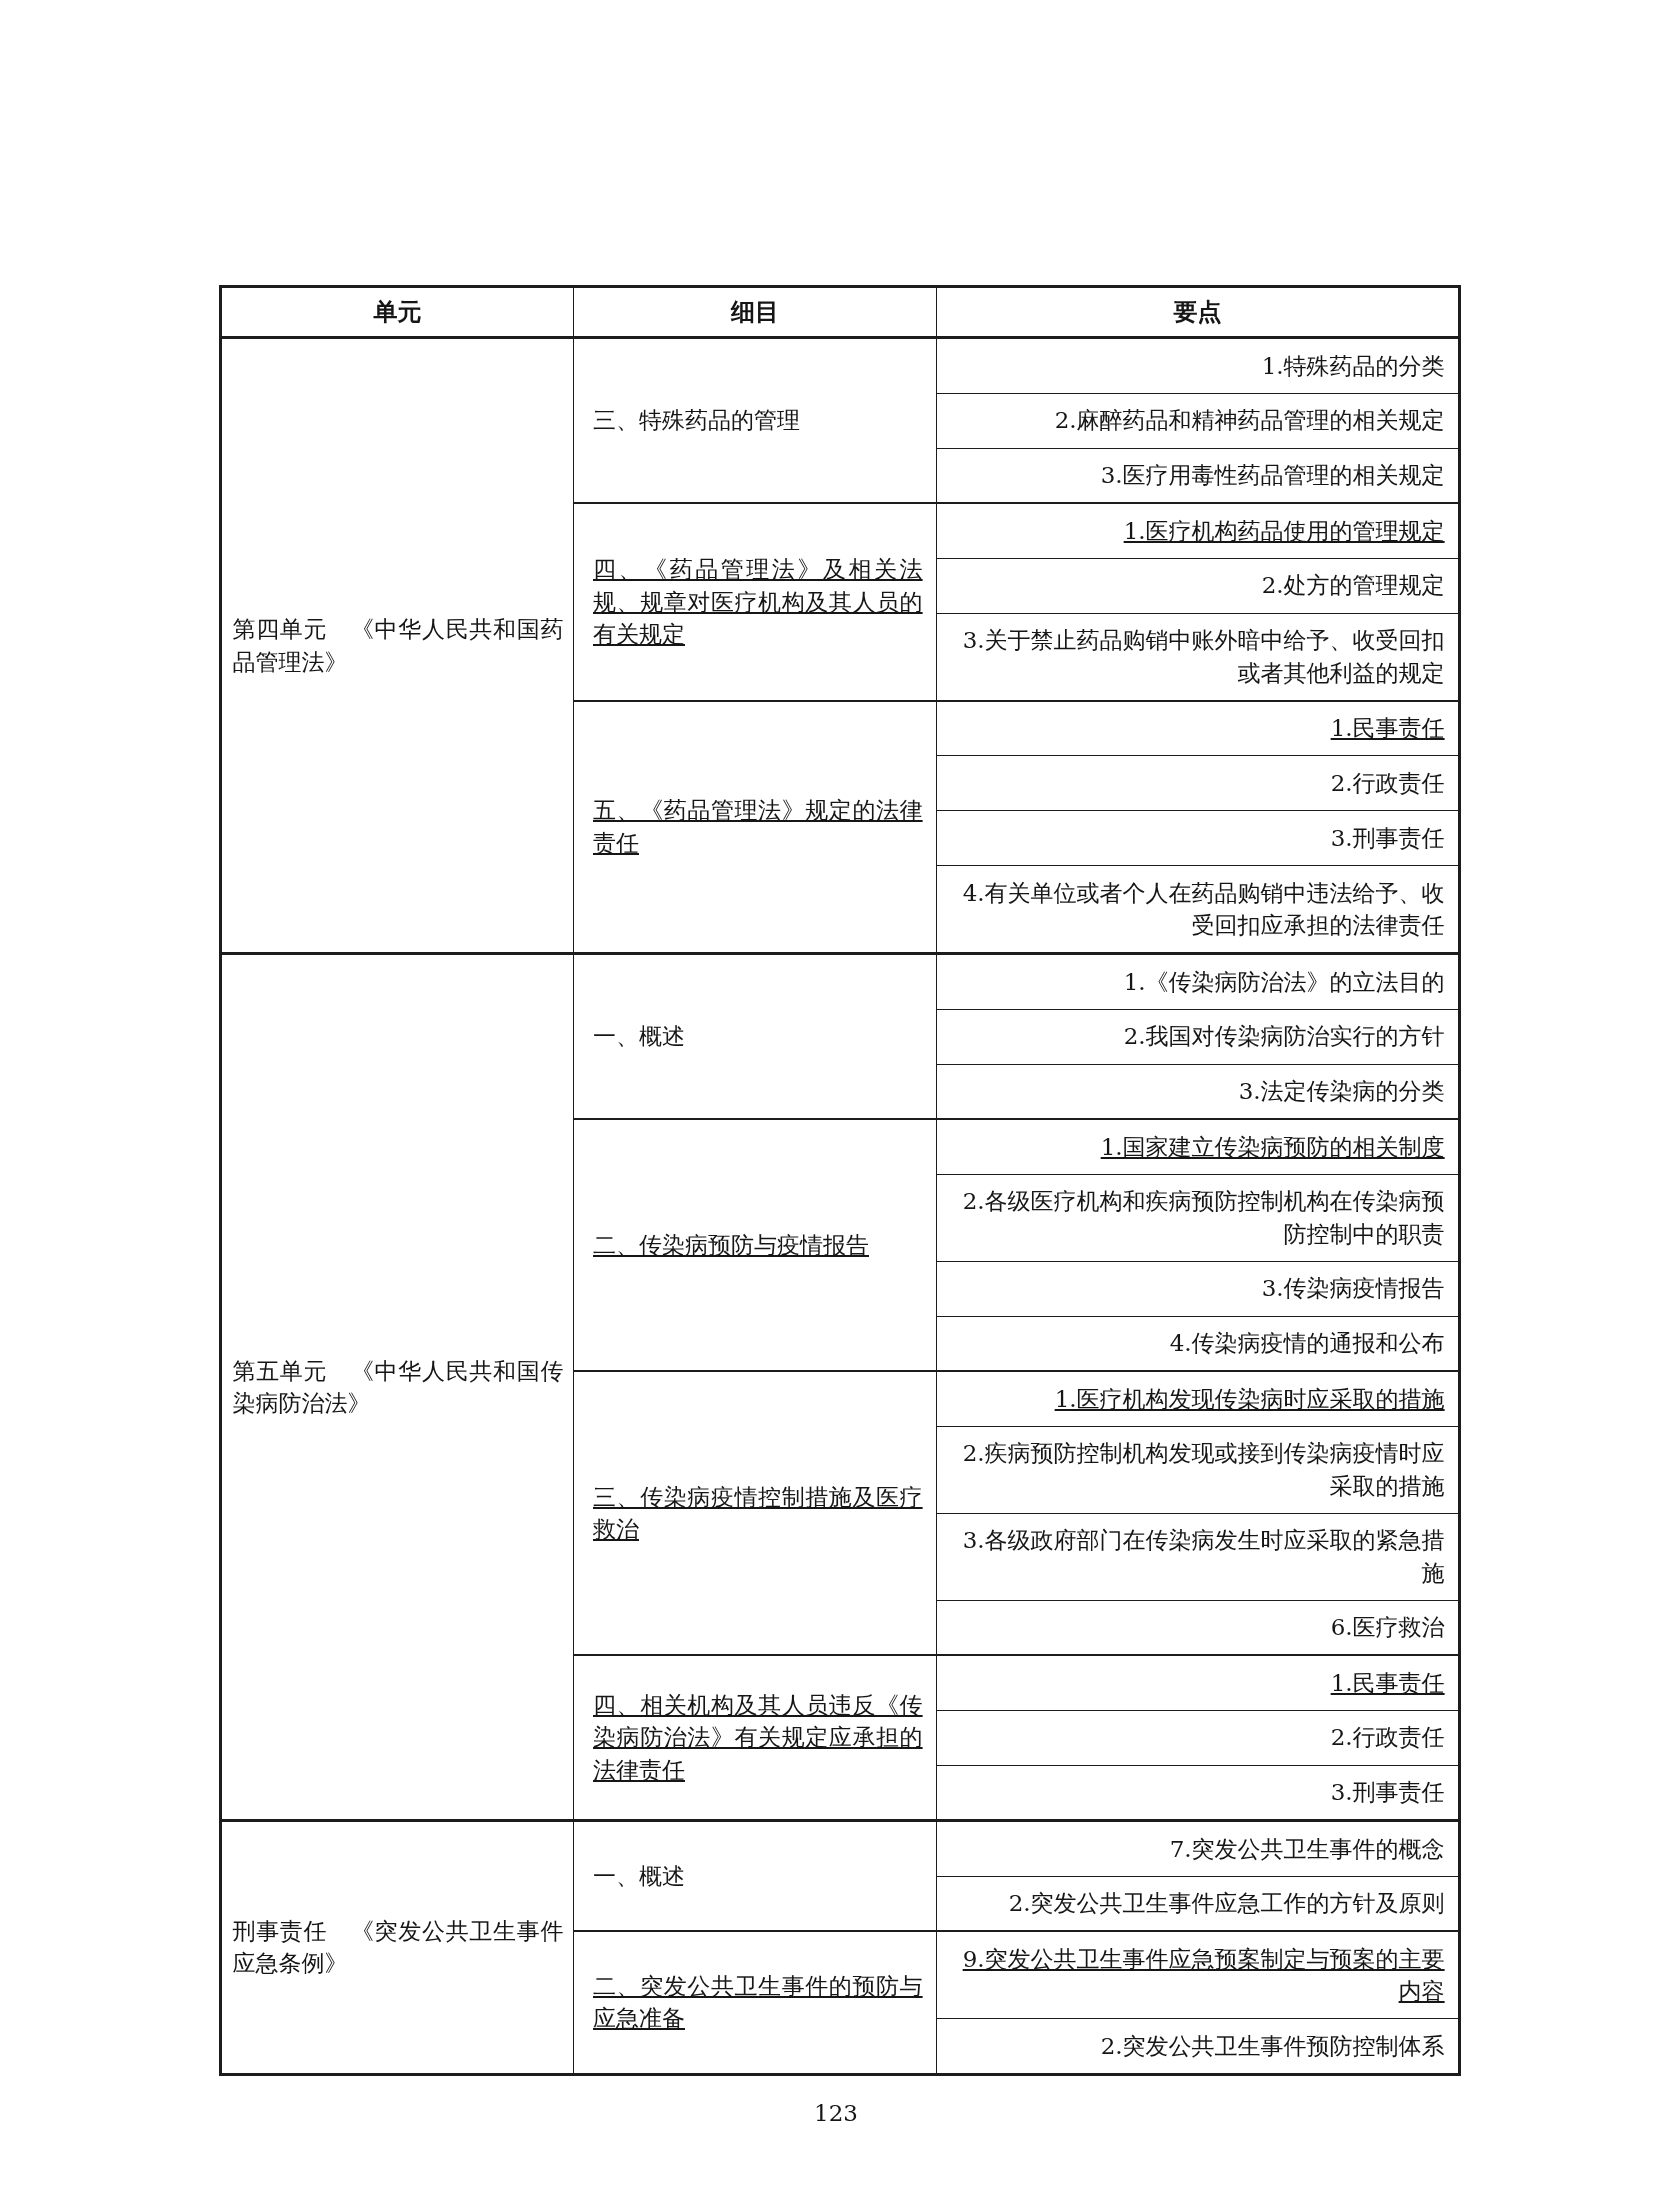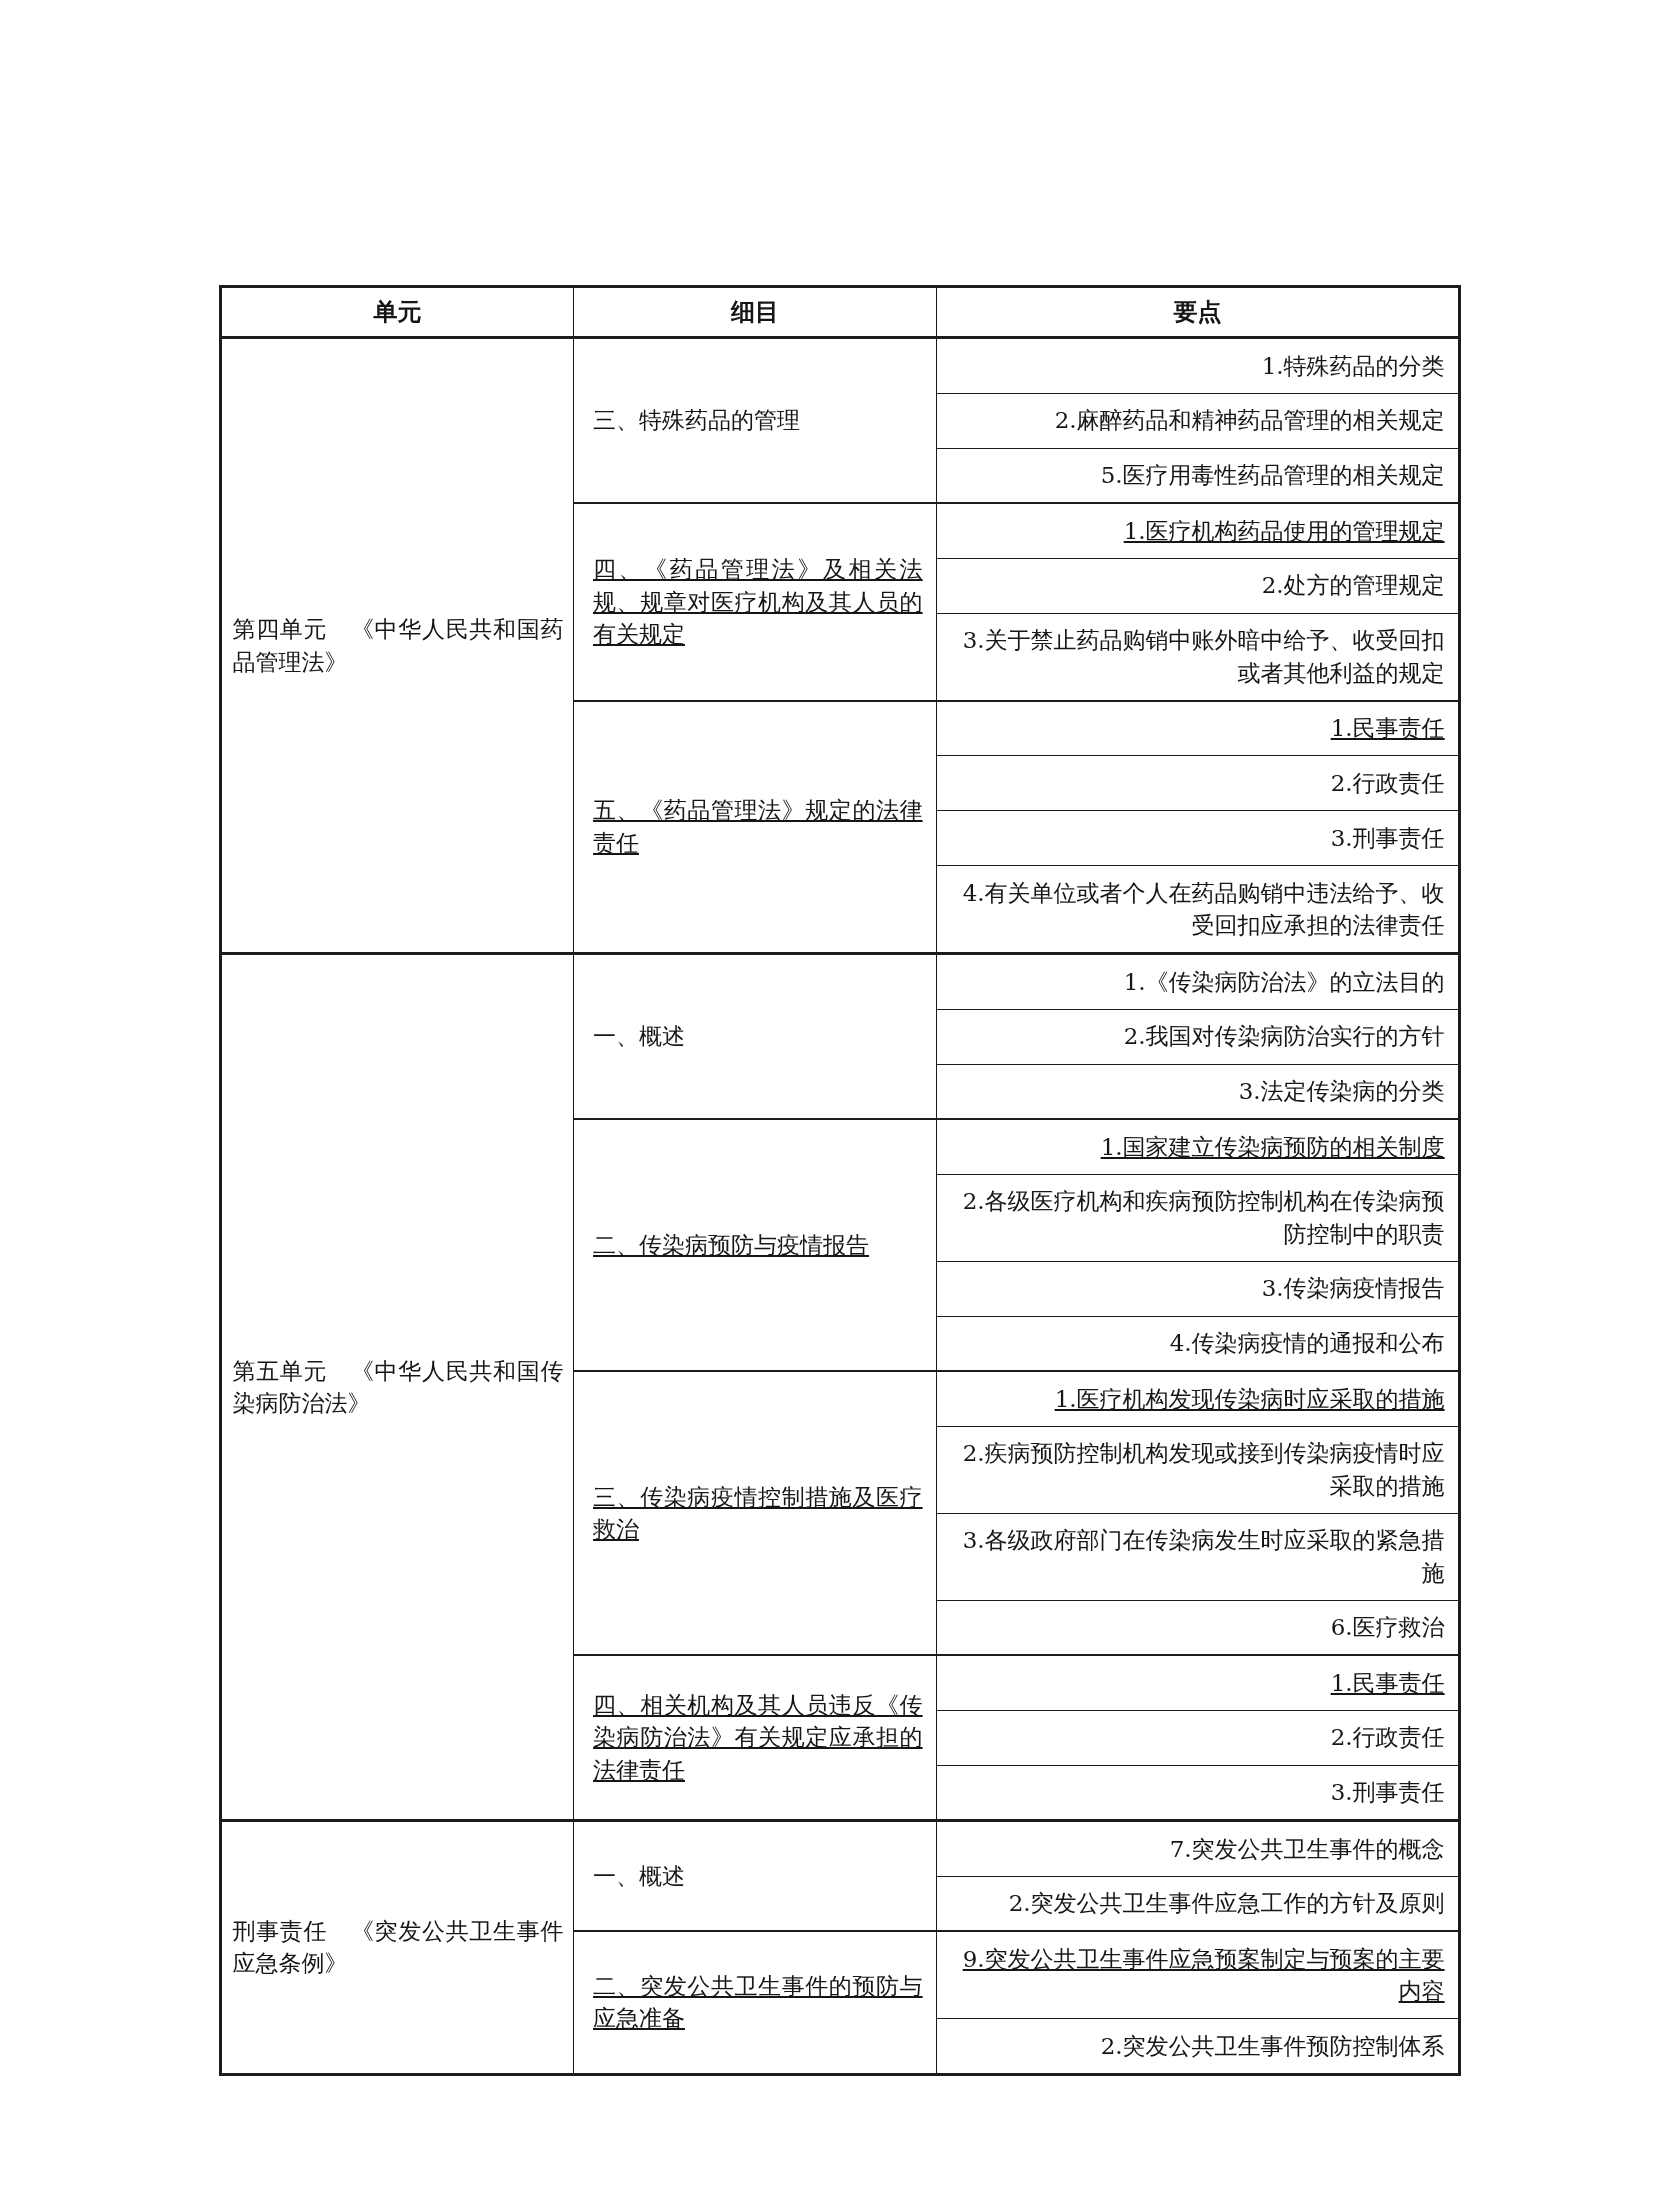--- a/index.html
+++ b/index.html
@@ -95,21 +95,21 @@
     <tbody>
         <tr class="point-row unit-start">
           <td class="unit" rowspan="10">第四单元　《中华人民共和国药品管理法》</td>
           <td class="detail" rowspan="3">三、特殊药品的管理</td>
           <td class="point">1.特殊药品的分类</td>
         </tr>
         <tr class="point-row">
           <td class="point">2.麻醉药品和精神药品管理的相关规定</td>
         </tr>
         <tr class="point-row">
-          <td class="point">5.医疗用毒性药品管理的相关规定</td>
+          <td class="point">3.医疗用毒性药品管理的相关规定</td>
         </tr>
         <tr class="point-row group-start">
           <td class="detail" rowspan="3">四、《药品管理法》及相关法规、规章对医疗机构及其人员的有关规定</td>
           <td class="point">1.医疗机构药品使用的管理规定</td>
         </tr>
         <tr class="point-row">
           <td class="point">2.处方的管理规定</td>
         </tr>
         <tr class="point-row">
           <td class="point">3.关于禁止药品购销中账外暗中给予、收受回扣或者其他利益的规定</td>
@@ -184,14 +184,15 @@
         </tr>
         <tr class="point-row group-start">
           <td class="detail" rowspan="2">二、突发公共卫生事件的预防与应急准备</td>
           <td class="point">9.突发公共卫生事件应急预案制定与预案的主要内容</td>
         </tr>
         <tr class="point-row">
           <td class="point">2.突发公共卫生事件预防控制体系</td>
         </tr>
       </tbody>
   </table>
+  <div class="page-number">123</div>
 </div>
 
 
 </body></html>

